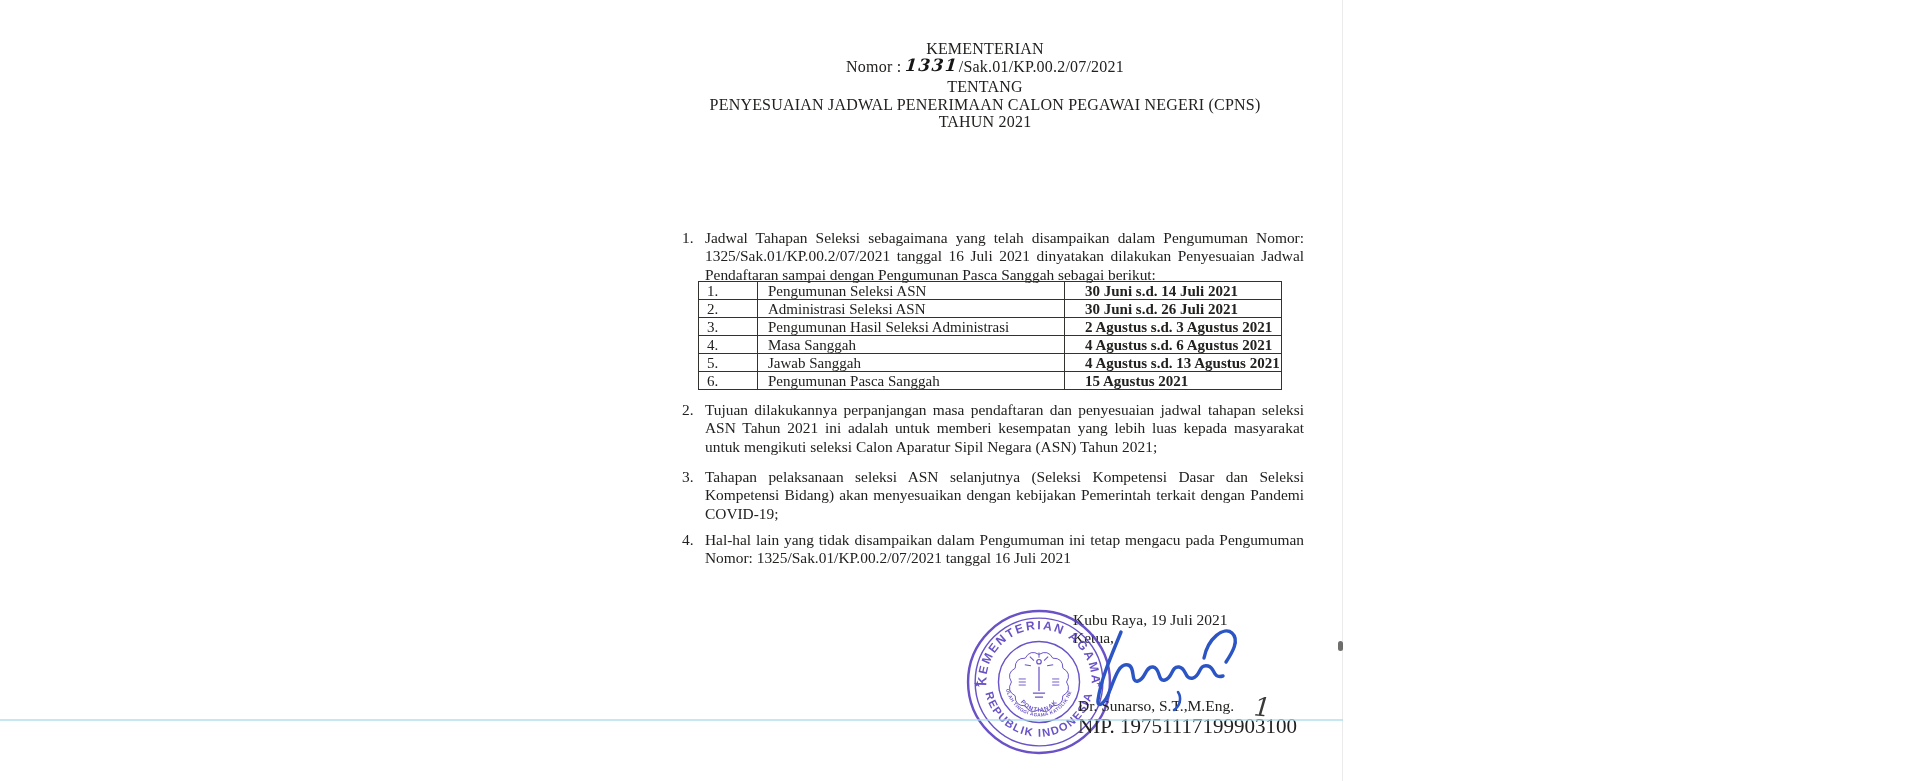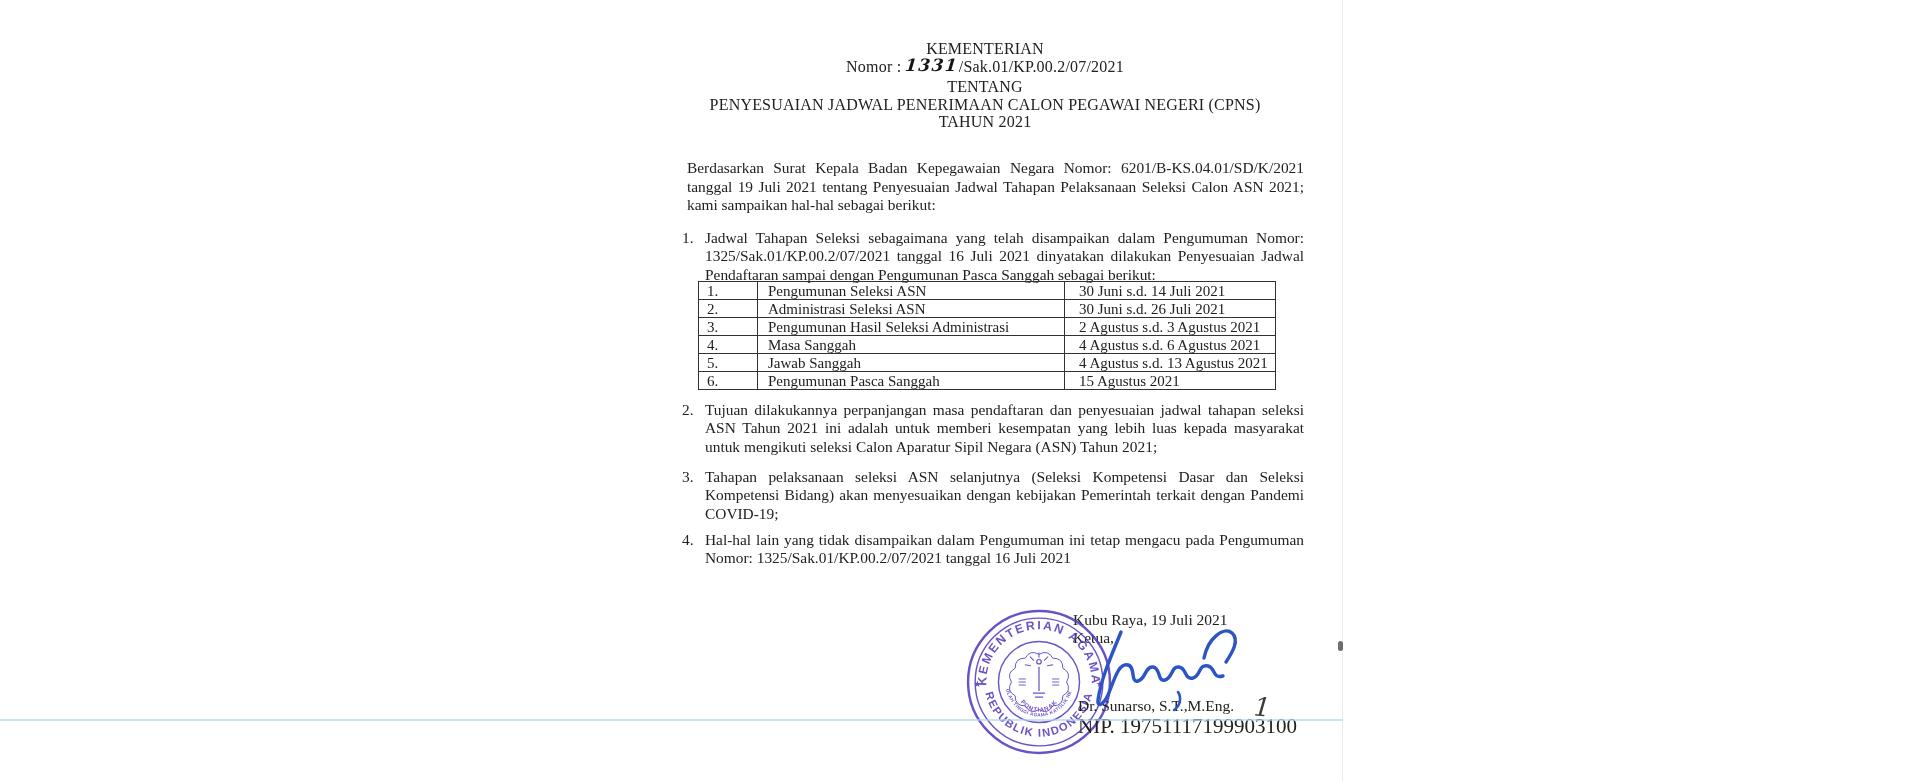--- a/index.html
+++ b/index.html
@@ -22,21 +22,21 @@
   .list-no{flex:none;width:23px;}
   .list-text{flex:1;text-align:justify;}
 
   
   .sched{position:absolute;left:698px;top:281px;border-collapse:collapse;
          font-size:15px;}
   .sched td{border:1.5px solid #33322e;padding:0 0 0 8px;height:17px;line-height:16px;
             vertical-align:middle;}
   .sched td.c-no{width:50px;}
   .sched td.c-stage{width:296px;padding-left:10px;}
-  .sched td.c-date{width:196px;padding-left:14px;}
+  .sched td.c-date{width:196px;padding-left:20px;font-weight:bold;}
 
   
   .sig-place{position:absolute;left:1073px;top:611px;font-size:15.5px;}
   .sig-role{position:absolute;left:1073px;top:629px;font-size:15.5px;}
   .sig-name{position:absolute;left:1078px;top:697px;font-size:15.5px;z-index:4;}
   .sig-nip{position:absolute;left:1078px;top:714px;font-size:21px;z-index:4;}
   .nip-hand{position:absolute;left:1254px;top:694px;z-index:5;
             font-family:"DejaVu Serif", serif;font-style:italic;font-size:26px;
             color:#3a3a38;transform:rotate(5deg);line-height:26px;}
 
@@ -56,21 +56,20 @@
 <div class="canvas">
 
   <div class="title-block">
     <div class="tline">KEMENTERIAN</div>
     <div class="tline"><span>Nomor : </span><span class="hand-number">1331</span><span>/Sak.01/KP.00.2/07/2021</span></div>
     <div class="tline gap">TENTANG</div>
     <div class="tline">PENYESUAIAN JADWAL PENERIMAAN CALON PEGAWAI NEGERI (CPNS)</div>
     <div class="tline">TAHUN 2021</div>
   </div>
 
-  <div class="para" style="top:159px;">Berdasarkan Surat Kepala Badan Kepegawaian Negara Nomor: 6201/B-KS.04.01/SD/K/2021 tanggal 19 Juli 2021 tentang Penyesuaian Jadwal Tahapan Pelaksanaan Seleksi Calon ASN 2021; kami sampaikan hal-hal sebagai berikut:</div>
 
   <div class="list-item" style="top:229px;">
     <div class="list-no">1.</div>
     <div class="list-text">Jadwal Tahapan Seleksi sebagaimana yang telah disampaikan dalam Pengumuman Nomor: 1325/Sak.01/KP.00.2/07/2021 tanggal 16 Juli 2021 dinyatakan dilakukan Penyesuaian Jadwal Pendaftaran sampai dengan Pengumunan Pasca Sanggah sebagai berikut:</div>
   </div>
 
   <table class="sched">
     <tbody>
       <tr>
         <td class="c-no">1.</td>

